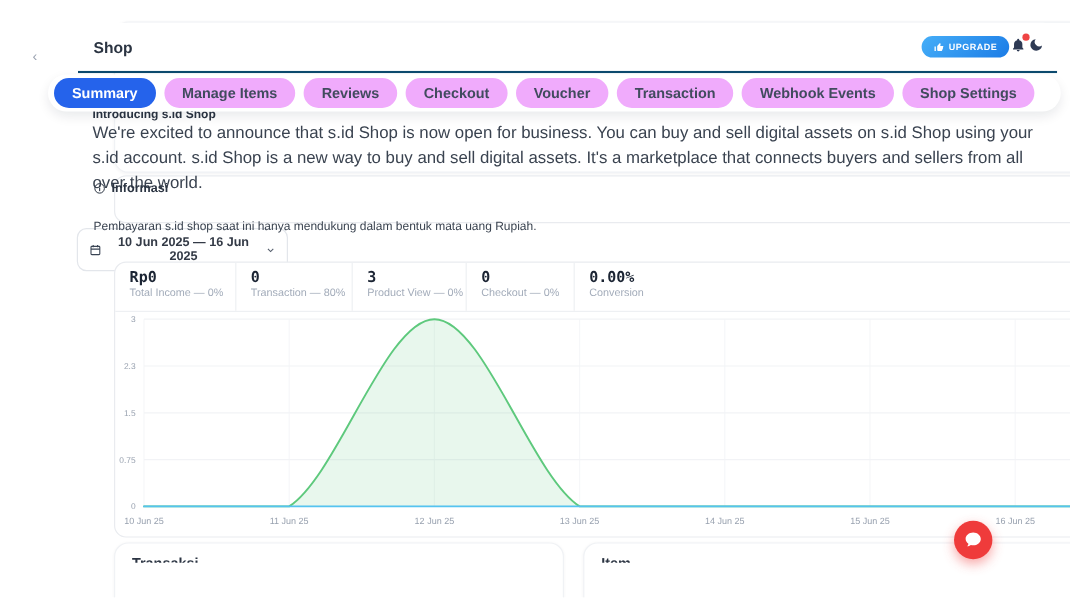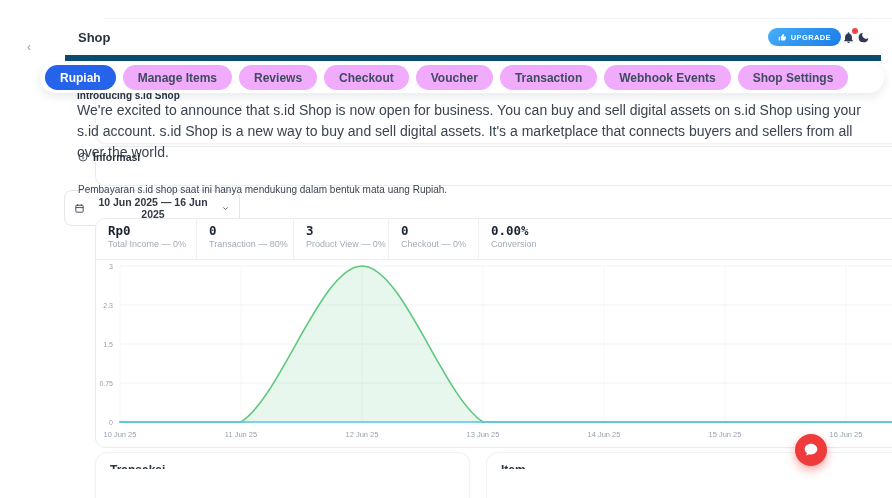--- a/index.html
+++ b/index.html
@@ -4,23 +4,23 @@
 <style>
   html,body{margin:0;padding:0;background:#fff;}
   .canvas{position:relative;width:892px;height:498px;overflow:hidden;background:#ffffff;
           font-family:"Liberation Sans",sans-serif;color:#2b3442;}
   .card{position:absolute;background:#fff;border:1px solid #f0f2f5;border-radius:12px;
         box-shadow:0 1px 3px rgba(16,24,40,.05);margin-left:31px;}
   
   .card-top{left:64px;top:18px;width:818px;height:124px;}
   .header-inner{position:absolute;left:65px;top:19px;width:816px;height:42px;display:flex;
         align-items:center;justify-content:space-between;padding:0 10px 0 13px;box-sizing:border-box;
-        border-bottom:6px solid #0c4a6e;border-radius:12px 12px 0 0;background:#fff;z-index:2;}
+        border-bottom:2px solid #0c4a6e;border-radius:12px 12px 0 0;background:#fff;z-index:2;}
   .page-title{font-size:13px;font-weight:700;color:#2b3442;}
-  .right-cluster{display:flex;align-items:center;}
+  .right-cluster{display:flex;}
   .upgrade-btn{height:18px;padding:0 10px;border-radius:10px;display:flex;align-items:center;gap:4px;
         background:linear-gradient(135deg,#45aef8,#1c7ce6);color:#fff;font-size:7.5px;font-weight:800;
         letter-spacing:.4px;cursor:pointer;border:none;}
   .icon-btn{position:relative;width:15px;height:15px;display:flex;align-items:center;justify-content:center;cursor:pointer;}
   .notif-dot{position:absolute;top:-2px;right:-2px;width:6px;height:6px;border-radius:50%;}
   .sidebar-handle{position:absolute;left:27px;top:40px;font-size:12px;color:#9aa2b0;cursor:pointer;}
   
   .tabbar{position:absolute;left:40px;top:62px;width:844px;height:31px;background:#fff;border-radius:17px;
         box-shadow:0 4px 10px rgba(16,24,40,.09);display:flex;align-items:center;gap:7px;
         padding:0 5px;box-sizing:border-box;z-index:5;}
@@ -94,21 +94,21 @@
             </svg>
         </span>
       </span>
     </span>
   </div>
 
   <div class="ann-title">Introducing s.id Shop</div>
   <div class="ann-body">We're excited to announce that s.id Shop is now open for business. You can buy and sell digital assets on s.id Shop using your s.id account. s.id Shop is a new way to buy and sell digital assets. It's a marketplace that connects buyers and sellers from all over the world.</div>
 
   <div class="tabbar">
-      <div class="tab active">Rupiah</div>
+      <div class="tab active">Summary</div>
       <div class="tab">Manage Items</div>
       <div class="tab">Reviews</div>
       <div class="tab">Checkout</div>
       <div class="tab">Voucher</div>
       <div class="tab">Transaction</div>
       <div class="tab">Webhook Events</div>
       <div class="tab">Shop Settings</div>
     </div>
 
   <div class="card info-box"></div>

